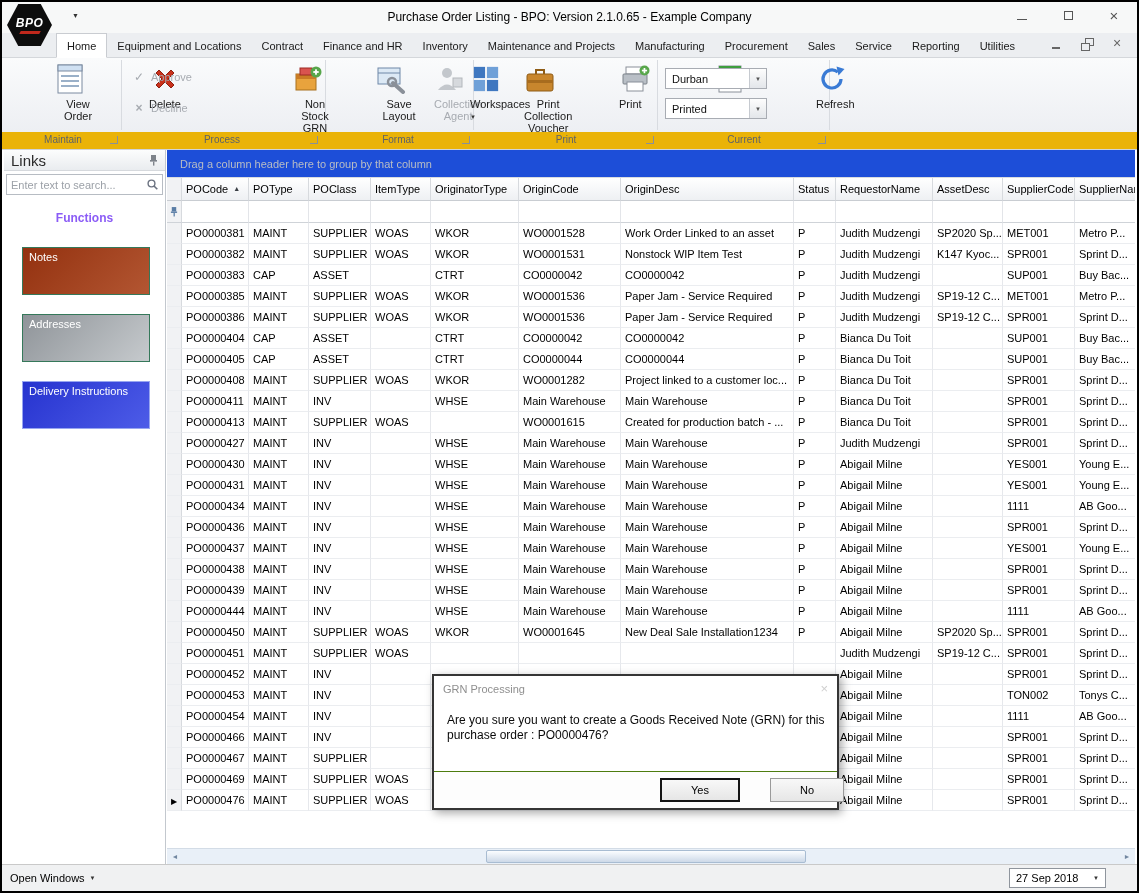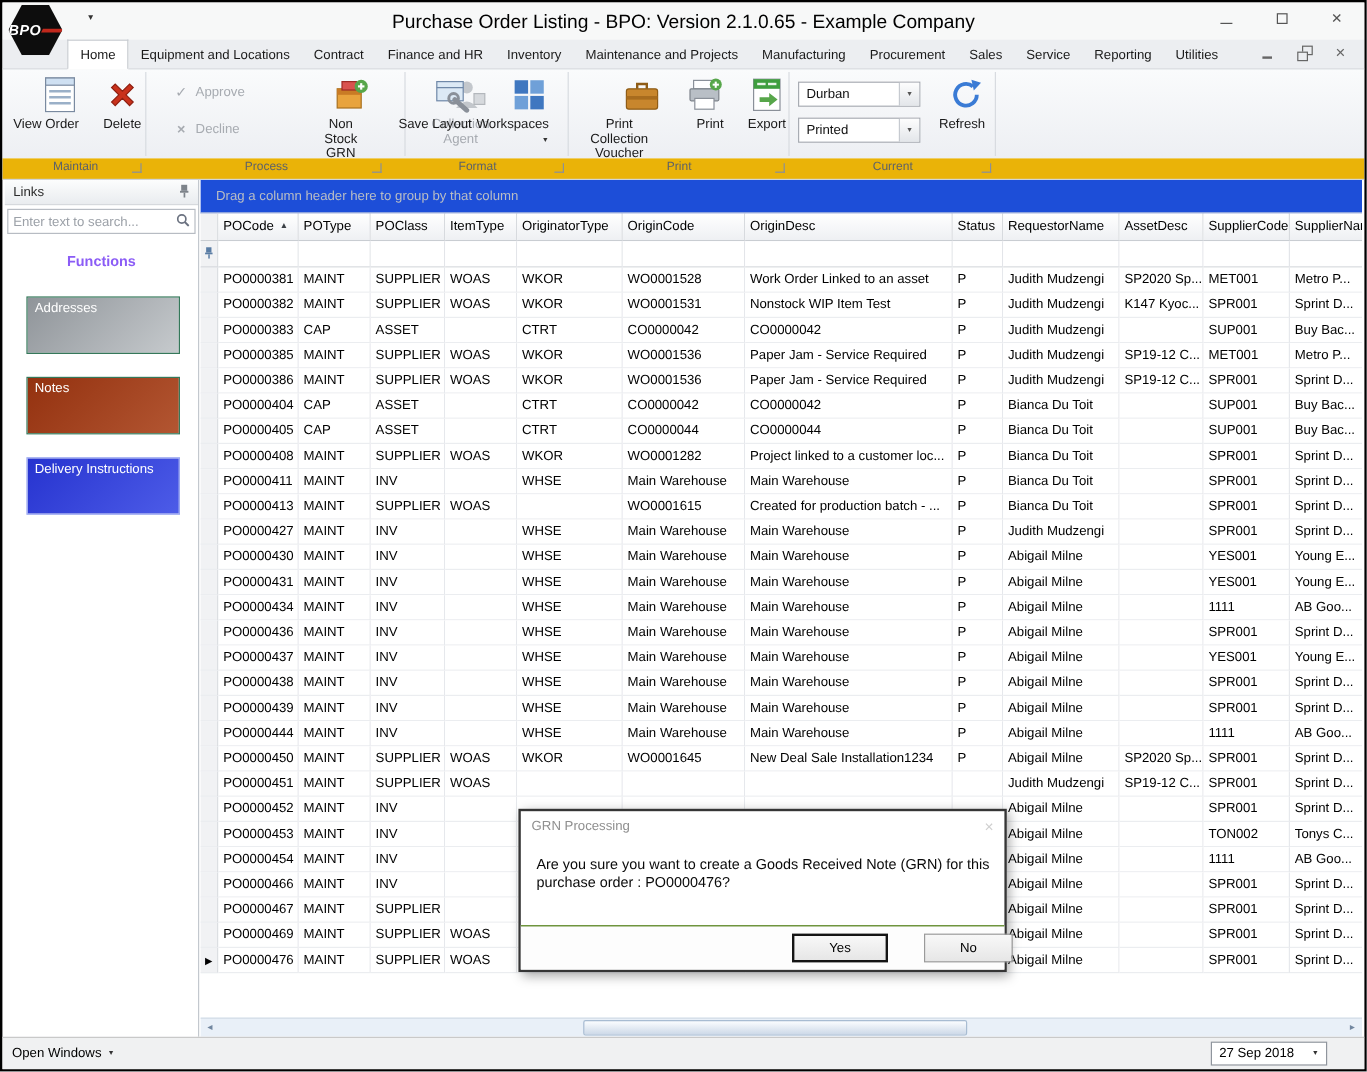--- a/index.html
+++ b/index.html
@@ -2,55 +2,55 @@
 <html><head>
 <meta charset="utf-8">
 <style>
   *{margin:0;padding:0;box-sizing:border-box;}
   body{font-family:"Liberation Sans",sans-serif;background:#9aa0a6;}
   .window{position:relative;width:1139px;height:893px;background:#fff;border:2px solid #000;overflow:hidden;}
 
   
   .titlebar{position:absolute;top:0;left:0;right:0;height:31px;background:#f7f8f8;}
   .qat-arrow{position:absolute;left:70px;top:10px;font-size:7px;color:#333;line-height:7px;}
-  .title-text{position:absolute;left:0;right:0;top:8px;text-align:center;font-size:16px;color:#000;}
+  .title-text{position:absolute;left:0;right:0;top:8px;text-align:center;font-size:12px;color:#000;}
   .win-controls{position:absolute;right:16px;top:6px;display:flex;gap:32px;align-items:center;color:#555;}
   .wc{width:14px;height:14px;display:flex;align-items:center;justify-content:center;}
   .minbar{width:10px;height:1px;background:#555;margin-top:8px;}
   .maxbox{width:9px;height:9px;border:1px solid #555;}
   .closex{font-size:15px;color:#555;}
 
   .logo{position:absolute;top:2px;left:5px;width:45px;height:42px;background:#0d0d0d;z-index:30;
         clip-path:polygon(25% 0,75% 0,100% 50%,75% 100%,25% 100%,0 50%);
-        display:flex;flex-direction:row;align-items:center;justify-content:center;}
+        display:flex;flex-direction:column;align-items:center;justify-content:center;}
   .logo-text{color:#fff;font-weight:bold;font-style:italic;font-size:12px;letter-spacing:.5px;}
   .logo-swoosh{width:20px;height:3px;background:#c0281c;margin-top:1px;transform:skewX(-28deg);}
 
   
   .tabrow{position:absolute;top:31px;left:0;right:0;height:25px;background:#eceef1;border-bottom:1px solid #d4d7db;}
   .tabs{position:absolute;left:54px;top:0;height:25px;display:flex;}
   .tab{height:25px;padding:0 10px;display:flex;align-items:center;font-size:11px;color:#1a1a1a;cursor:default;}
   .tab.active{background:#fff;border:1px solid #c9ccd1;border-bottom:1px solid #fff;margin-bottom:-1px;}
   .mdi-controls{position:absolute;right:12px;top:5px;display:flex;gap:18px;align-items:center;}
   .mdi{width:13px;height:13px;position:relative;}
   .mdi-min::before{content:"";position:absolute;width:8px;height:2px;background:#666;left:2px;bottom:2px;}
   .mdi-restore::before{content:"";position:absolute;width:7px;height:6px;border:1px solid #666;right:0;top:0;}
   .mdi-restore::after{content:"";position:absolute;width:7px;height:6px;border:1px solid #666;background:#eceef1;left:0;bottom:0;}
   .mdi-close::before{content:"×";position:absolute;left:1px;top:-3px;font-size:14px;color:#666;}
 
   
   .ribbon{position:absolute;top:56px;left:0;right:0;height:74px;background:linear-gradient(#fafbfc,#edeff3);}
   .rgroup{position:absolute;top:2px;height:70px;border-right:1px solid #d8dbe0;display:flex;align-items:flex-start;}
   .g-maintain{left:2px;width:118px;padding-left:5px;}
-  .g-process{left:136px;width:200px;gap:48px;}
+  .g-process{left:124px;width:200px;gap:48px;}
   .g-format{left:320px;width:152px;padding-left:8px;}
   .g-print{left:472px;width:184px;padding-left:5px;}
   .g-current{left:656px;width:172px;}
-  .rbtn{min-width:52px;max-width:82px;display:flex;flex-direction:column;align-items:flex-end;padding:3px 2px 0;
-        font-size:11px;line-height:12px;text-align:center;color:#1a1a1a;cursor:pointer;}
+  .rbtn{min-width:52px;max-width:82px;display:flex;flex-direction:column;align-items:flex-start;padding:3px 2px 0;
+        font-size:11px;line-height:12px;text-align:center;color:#1a1a1a;cursor:pointer;margin-left:43px;}
   .ricon{width:32px;height:32px;display:flex;align-items:center;justify-content:center;margin-bottom:3px;}
   .rbtn.disabled{color:#a7abb1;cursor:default;}
   .pcol{display:flex;flex-direction:column;padding:6px 2px 0;width:78px;gap:10px;}
   .sbtn{display:flex;align-items:center;gap:5px;font-size:11px;height:21px;padding:0 4px;cursor:pointer;}
   .sbtn.disabled{color:#a7abb1;cursor:default;}
   .sicon{width:14px;height:14px;display:flex;align-items:center;justify-content:center;font-size:12px;color:#a7abb1;}
   .sicon.chk::before{content:"✓";}
   .sicon.crs::before{content:"×";font-weight:bold;}
   .wdrop{font-size:6px;color:#333;margin-top:1px;}
   .ccol{display:flex;flex-direction:column;gap:9px;padding:8px 4px 0 7px;}
@@ -61,21 +61,21 @@
 
   .grouplabels{position:absolute;top:130px;left:0;right:0;height:18px;background:#eab308;border-bottom:1px solid #d0d4d9;}
   .glabel{position:absolute;top:0;height:17px;font-size:10px;color:#5d6269;text-align:center;line-height:16px;}
   .gl-maintain{left:2px;width:118px;} .gl-process{left:120px;width:200px;} .gl-format{left:320px;width:152px;}
   .gl-print{left:472px;width:184px;} .gl-current{left:656px;width:172px;}
   .launcher{position:absolute;right:4px;top:4px;width:8px;height:8px;border-right:1px solid #8a9099;border-bottom:1px solid #8a9099;}
 
   
   .leftpanel{position:absolute;top:148px;left:2px;width:162px;bottom:27px;background:#fff;border-right:1px solid #c3c8ce;}
   .links-header{height:21px;background:linear-gradient(#fcfdfd,#e9ecef);border-bottom:1px solid #d6d9dd;
-        display:flex;align-items:center;justify-content:space-between;padding:0 7px;font-size:11px;color:#2b2b2b;}
+        display:flex;align-items:center;justify-content:space-between;padding:0 7px;font-size:15px;color:#2b2b2b;}
   .search-box{margin:3px 2px;height:21px;border:1px solid #b7bcc3;display:flex;align-items:center;background:#fff;padding:0 4px;}
   .search-box input{border:none;outline:none;flex:1;font-size:11px;font-family:inherit;color:#333;min-width:0;}
   .search-box input::placeholder{color:#9ca1a8;}
   .functions-title{font-size:12px;font-weight:bold;color:#8b5cf6;padding:13px 9px 3px;text-align:center;}
   .func-box{width:128px;height:48px;margin:19px 0 0 18px;color:#fff;font-size:11px;padding:3px 6px;cursor:pointer;}
   .func-notes{background:linear-gradient(135deg,#93310f,#b35632);border:1px solid #35785a;}
   .func-addresses{background:linear-gradient(135deg,#8f9499,#c6cacd);border:1px solid #35785a;}
   .func-delivery{background:linear-gradient(135deg,#2633cf,#4d5ce8);border:1px solid #98a6f0;}
 
   
@@ -372,22 +372,22 @@
     <div class="search-box">
       <input type="text" placeholder="Enter text to search..." style="">
       <span>
         <svg width="11" height="11" viewBox="0 0 11 11">
             <circle cx="4.5" cy="4.5" r="3.4" fill="none" stroke="#6b7280" stroke-width="1.4"></circle>
             <line x1="7" y1="7" x2="10.3" y2="10.3" stroke="#6b7280" stroke-width="1.6"></line>
           </svg>
       </span>
     </div>
     <div class="functions-title">Functions</div>
+    <div class="func-box func-notes"><span>Notes</span></div>
     <div class="func-box func-addresses"><span>Addresses</span></div>
-    <div class="func-box func-notes"><span>Notes</span></div>
     <div class="func-box func-delivery"><span>Delivery Instructions</span></div>
   </div>
 
   <div class="gridarea">
     <div class="groupband">
       <span>Drag a column header here to group by that column</span>
     </div>
     <table class="grid">
       <colgroup>
         <col style="width:15px">

